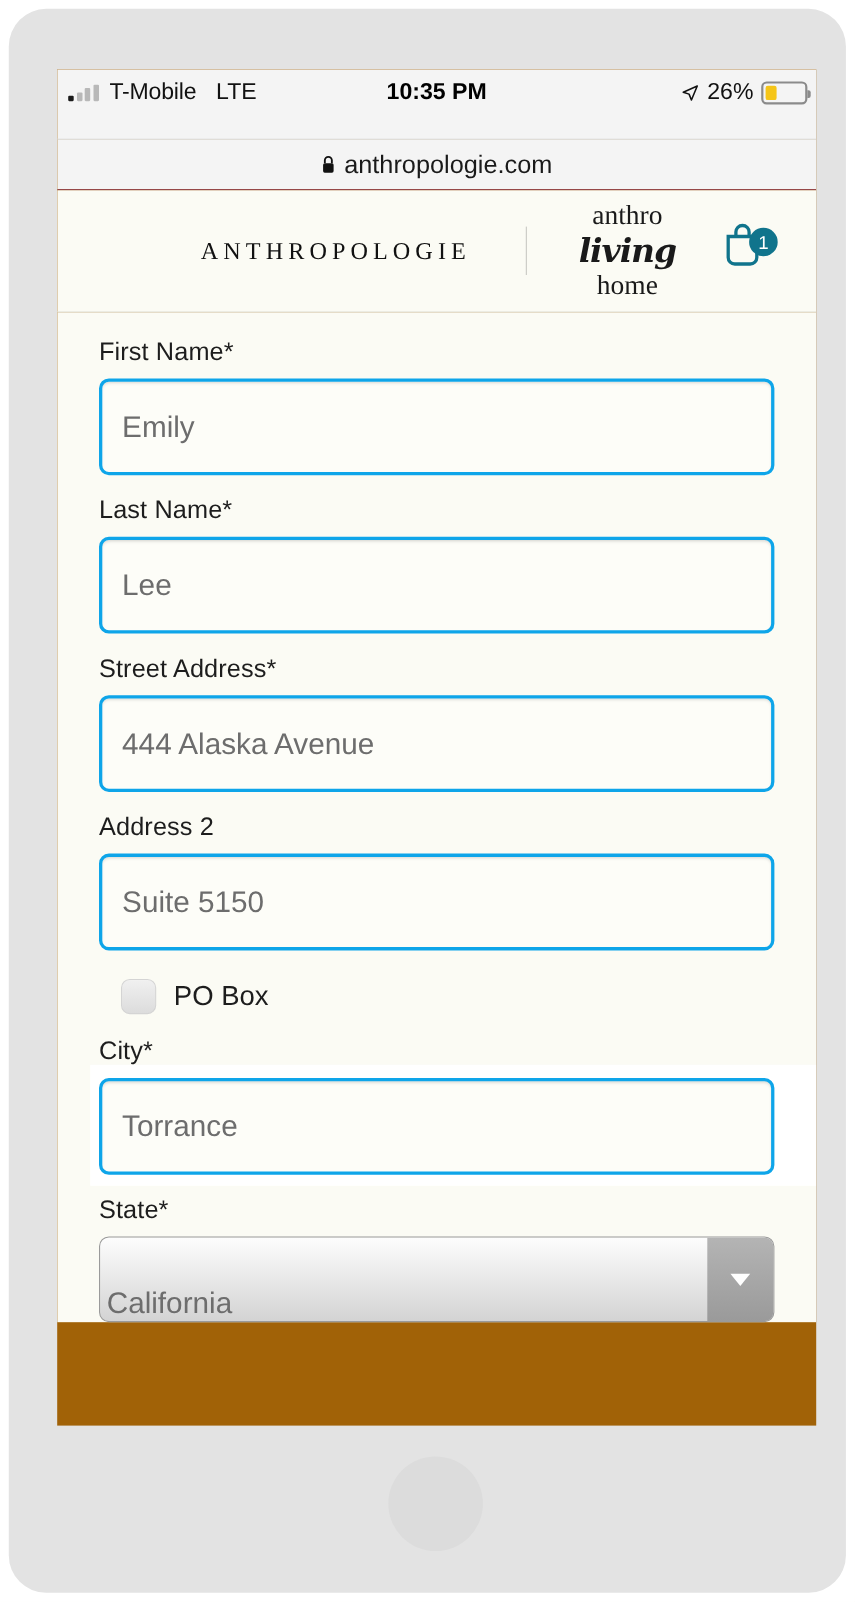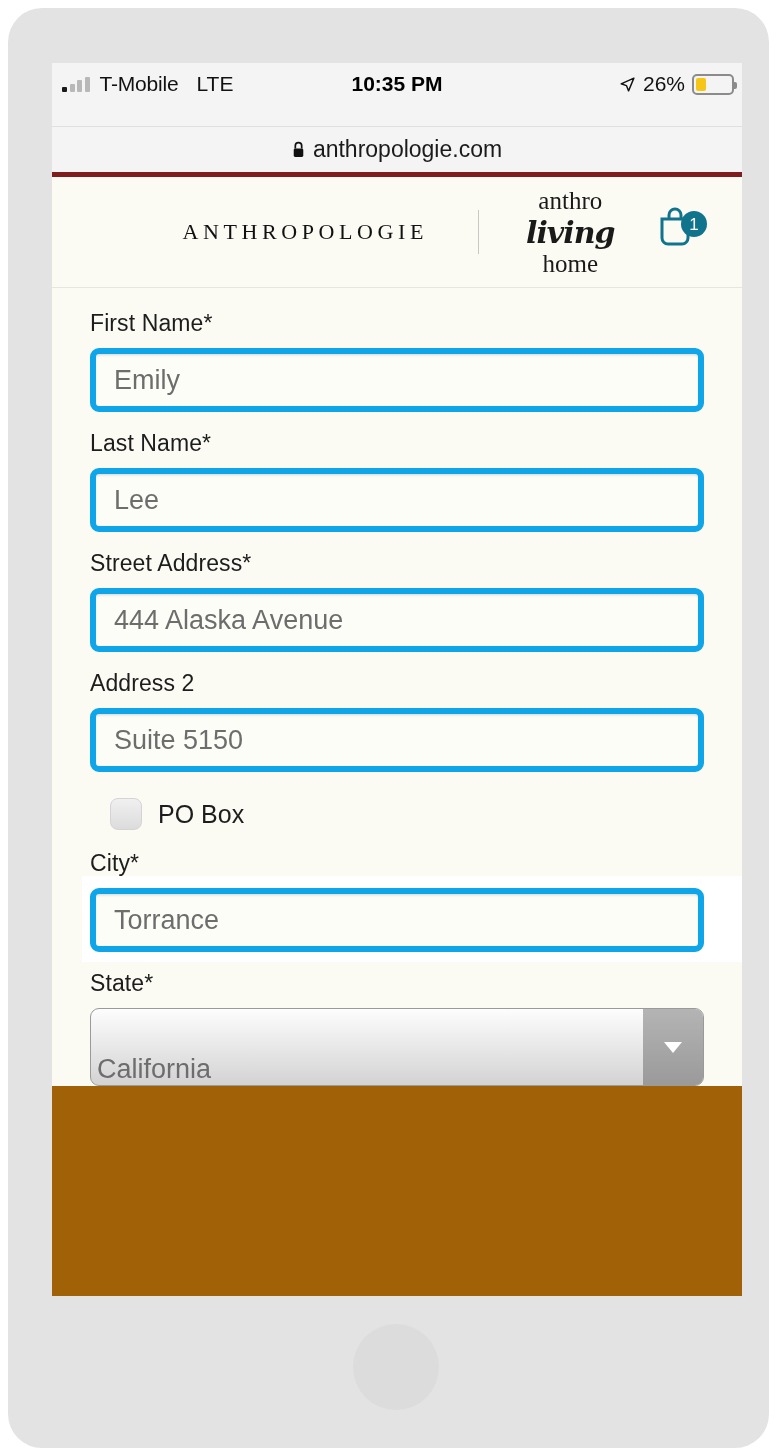--- a/index.html
+++ b/index.html
@@ -76,21 +76,21 @@
     width: 26%; background: #f5c518; border-radius: 2px;
   }
   .battery .cap {
     position: absolute; right: -5px; top: 6.5px;
     width: 3px; height: 7px; background: #8b8b8b; border-radius: 0 2px 2px 0;
   }
   
   .urlbar {
     height: 45px; background: #f4f4f4;
     display: flex; align-items: center; justify-content: center; gap: 8px;
-    border-bottom: 5px solid #7f1d1d;
+    border-bottom: 1px solid #7f1d1d;
   }
   .lock-icon { width: 13px; height: 17px; display: block; }
   .url-text { font-size: 23px; color: #1a1a1a; }
   
   .site-header {
     height: 110px; background: #fbfbf4;
     display: flex; align-items: center; justify-content: center;
     border-bottom: 1px solid #e6e6dc;
     position: relative;
     gap: 24px;
@@ -128,23 +128,23 @@
     background: #ffffff;
   }
   .field-label {
     position: relative;
     font-size: 23px; color: #1d1d1d; font-weight: 500;
     margin-bottom: 11px; letter-spacing: 0.1px;
   }
   .text-input {
     position: relative;
     box-sizing: border-box;
-    width: 100%; height: 64px;
+    width: 100%; height: 88px;
     background: #fdfdf8;
-    border: 6px solid #0ea5e9;
+    border: 3px solid #0ea5e9;
     border-radius: 9px;
     box-shadow: inset 0 2px 3px -1px rgba(0,0,0,0.16);
     display: flex; align-items: center;
     padding: 12px 18px;
     font-size: 27px; color: #6d6d6d;
   }
   
   .checkbox-row {
     padding: 8px 38px 0 58px;
     display: flex; align-items: center; gap: 16px;

